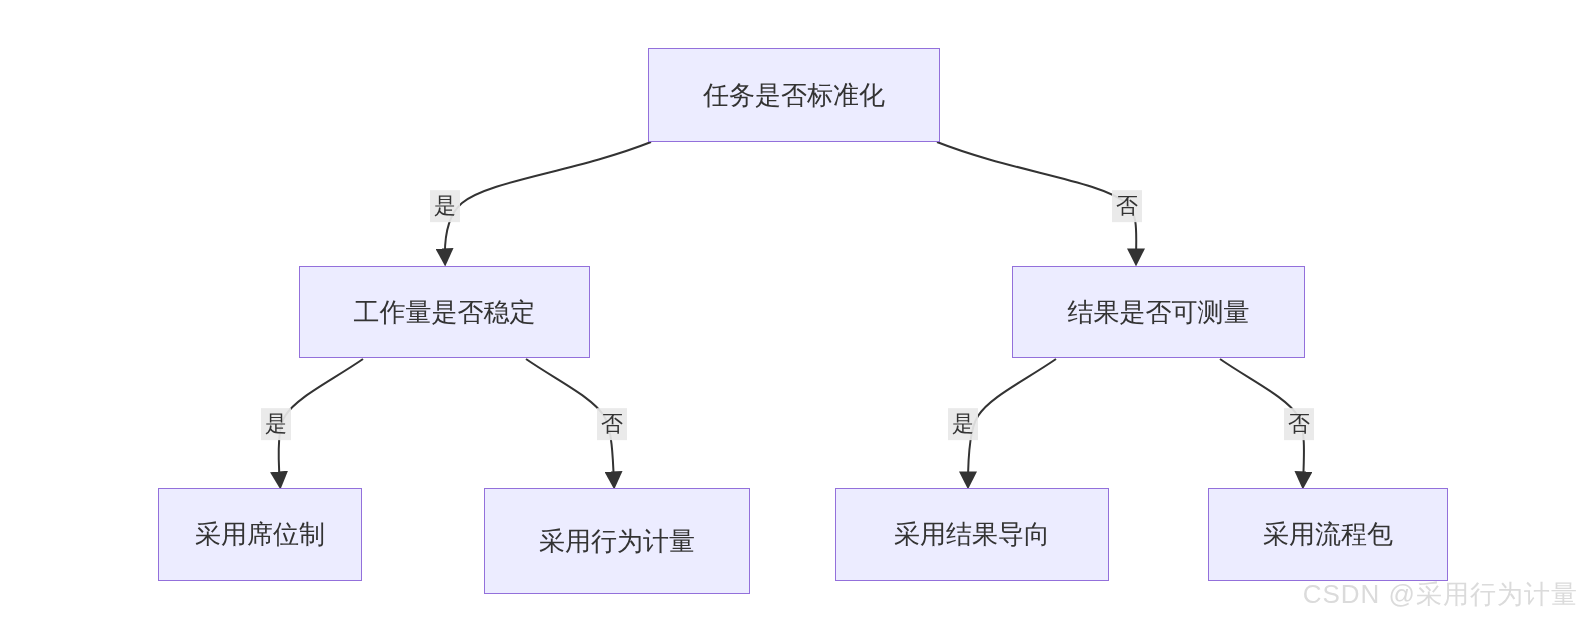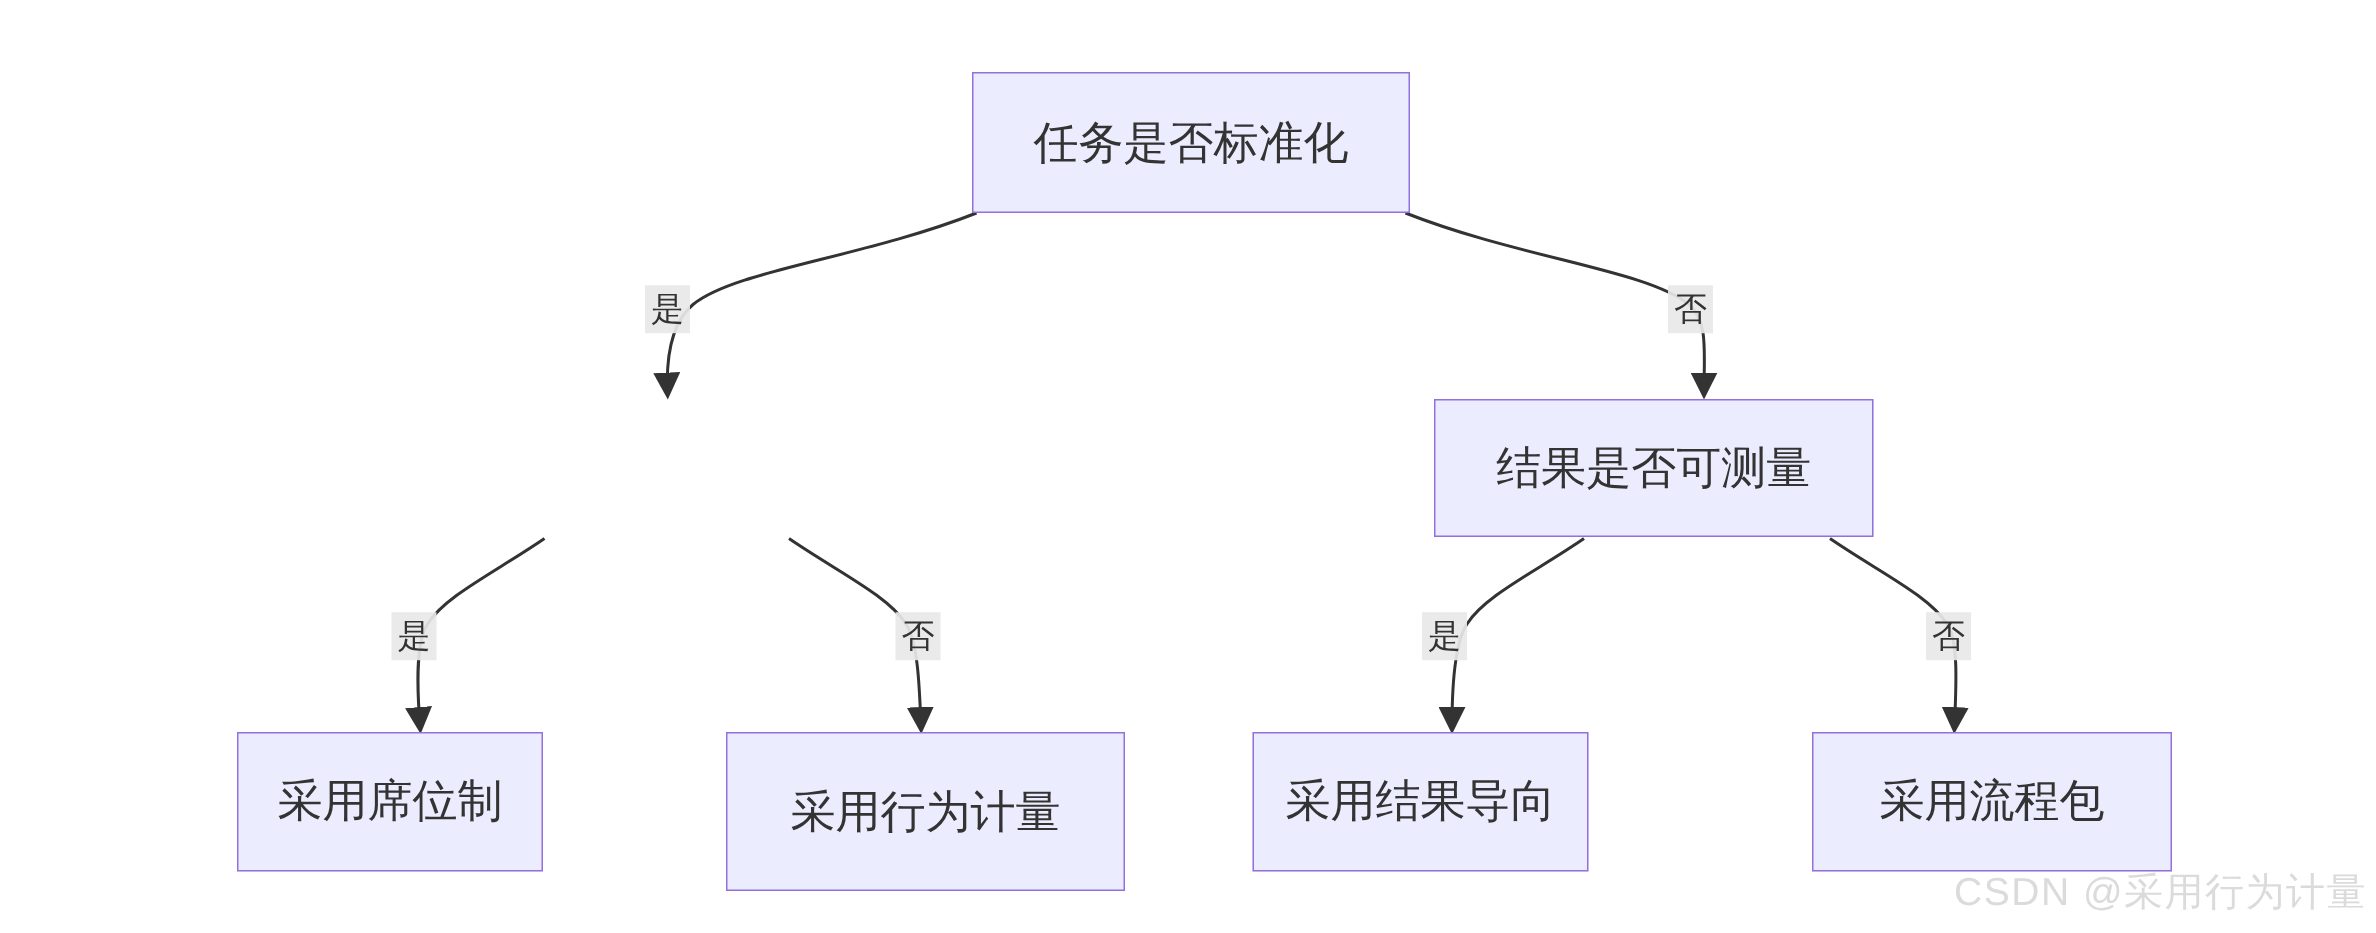--- a/index.html
+++ b/index.html
@@ -18,21 +18,21 @@
     stroke-width: 2px;
   }
   .node {
     position: absolute;
     box-sizing: border-box;
     background: #ECECFF;
     border: 1.5px solid #9370DB;
     display: flex;
     align-items: center;
     justify-content: center;
-    font-size: 30px;
+    font-size: 26px;
     color: #333333;
     text-align: center;
   }
   .edge-label {
     position: absolute;
     transform: translate(-50%, -50%);
     background: rgba(232, 232, 232, 0.92);
     color: #333333;
     font-size: 22px;
     line-height: 1.35;
@@ -63,28 +63,29 @@
     <path class="edge" d="M 651 142 C 575 172, 490 180, 462 203 C 449 214, 444 235, 445 261" marker-end="url(#arrow)"></path>
     <path class="edge" d="M 937 142 C 1013 172, 1098 180, 1126 203 C 1139 214, 1136 235, 1136 261" marker-end="url(#arrow)"></path>
     <path class="edge" d="M 363 359 C 331 381, 297 397, 285 416 C 277 428, 278 458, 280 484" marker-end="url(#arrow)"></path>
     <path class="edge" d="M 526 359 C 558 381, 592 397, 604 416 C 612 428, 613 458, 614 484" marker-end="url(#arrow)"></path>
     <path class="edge" d="M 1056 359 C 1024 381, 990 397, 978 416 C 970 428, 968 458, 968 484" marker-end="url(#arrow)"></path>
     <path class="edge" d="M 1220 359 C 1252 381, 1286 397, 1298 416 C 1306 428, 1304 458, 1303 484" marker-end="url(#arrow)"></path>
   </svg>
 
   <div class="node" style="left:648px; top:48px; width:292px; height:94px;">任务是否标准化</div>
 
+  <div class="node" style="left:299px; top:266px; width:291px; height:92px;">工作量是否稳定</div>
 
-  <div class="node" style="left:956px; top:266px; width:293px; height:92px;">结果是否可测量</div>
+  <div class="node" style="left:1012px; top:266px; width:293px; height:92px;">结果是否可测量</div>
 
   <div class="node" style="left:158px; top:488px; width:204px; height:93px;">采用席位制</div>
 
   <div class="node" style="left:484px; top:488px; width:266px; height:106px;">采用行为计量</div>
 
-  <div class="node" style="left:835px; top:488px; width:224px; height:93px;">采用结果导向</div>
+  <div class="node" style="left:835px; top:488px; width:274px; height:93px;">采用结果导向</div>
 
   <div class="node" style="left:1189px; top:488px; width:240px; height:93px;margin-left:19px;">采用流程包</div>
 
   <div class="edge-label" style="left:445px; top:206px;">是</div>
 
   <div class="edge-label" style="left:1127px; top:206px;">否</div>
 
   <div class="edge-label" style="left:276px; top:424px;">是</div>
 
   <div class="edge-label" style="left:612px; top:424px;">否</div>

